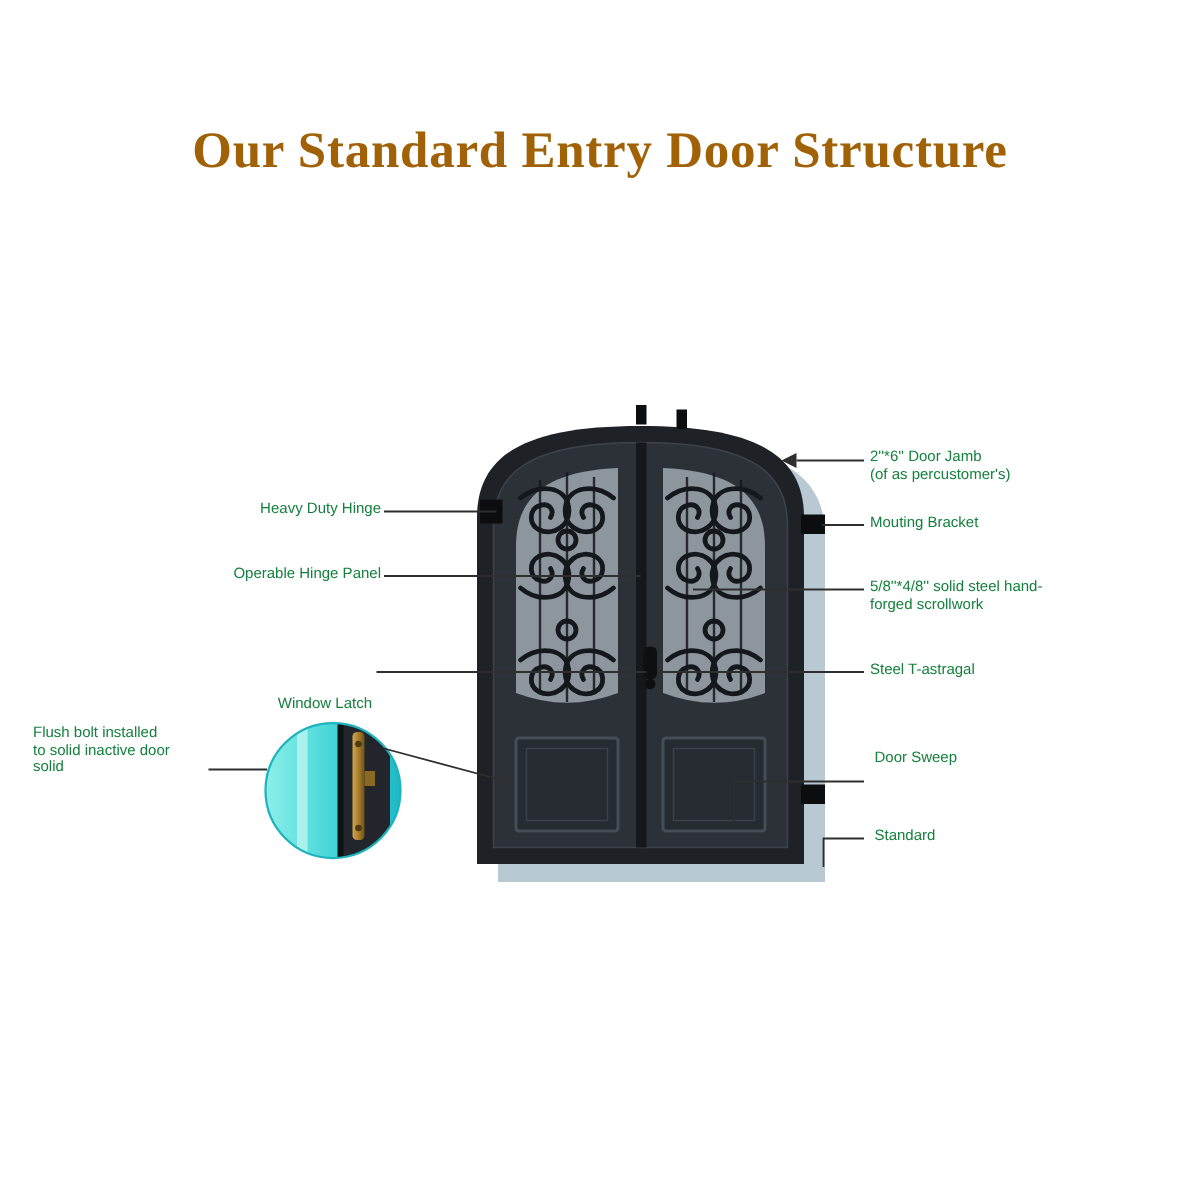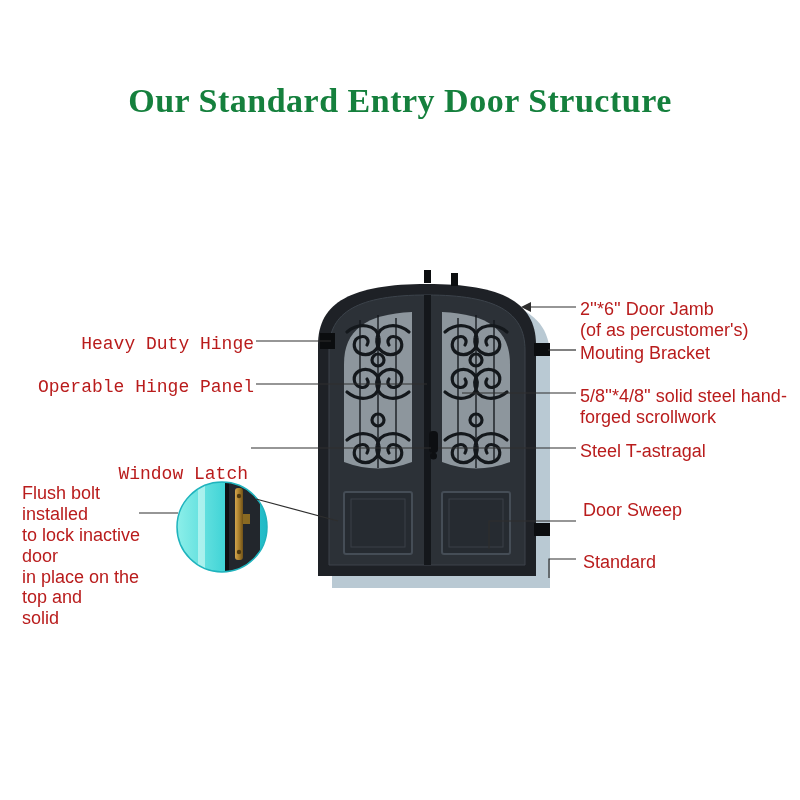--- a/index.html
+++ b/index.html
@@ -1,23 +1,23 @@
 <!DOCTYPE html>
 <html><head>
 <meta charset="utf-8">
 <style>
   html,body{margin:0;padding:0;background:#ffffff;}
   .page{position:relative;width:800px;height:800px;background:#ffffff;overflow:hidden;
         font-family:"Liberation Sans",sans-serif;}
   .title{position:absolute;top:82px;left:0;width:800px;margin:0;text-align:center;
          font-family:"Liberation Serif",serif;font-weight:700;font-size:34px;
-         color:#15803d;letter-spacing:.5px;}
+         color:#a16207;letter-spacing:.5px;}
   .art{position:absolute;left:0;top:0;}
-  .label{position:absolute;font-size:18px;line-height:1.16;color:#b91c1c;white-space:nowrap;}
-  .label.ra{text-align:left;font-family:Liberation Mono, monospace;}
+  .label{position:absolute;font-size:10px;line-height:1.16;color:#15803d;white-space:nowrap;}
+  .label.ra{text-align:left;}
   .label span{display:block;}
   .flush{white-space:normal;width:136px;}
 </style>
 </head>
 <body>
 
 <div class="page">
 
   <h1 class="title">Our Standard Entry Door Structure</h1>
 
@@ -128,22 +128,21 @@
       <path d="M576,559 H549 V578"></path>
     </g>
     <polygon points="521,307 531,302 531,312" fill="#2e2e2e"></polygon>
   </svg>
 
   <div class="label ra" style="top:334px;right:546px">Heavy Duty Hinge</div>
   <div class="label ra" style="top:377px;right:546px">Operable Hinge Panel</div>
   <div class="label ra" style="top:464px;right:552px">Window Latch</div>
   <div class="label flush" style="top:483px;left:22px">
     <span>Flush bolt installed</span>
-    <span>to lock inactive door</span>
-    <span>in place on the top and</span>
+    <span>to solid inactive door</span>
     <span>solid</span>
   </div>
 
   <div class="label" style="top:299px;left:580px">
     <span>2''*6'' Door Jamb</span>
     <span>(of as percustomer's)</span>
   </div>
   <div class="label" style="top:343px;left:580px">Mouting Bracket</div>
   <div class="label" style="top:386px;left:580px">
     <span>5/8''*4/8'' solid steel hand-</span>

